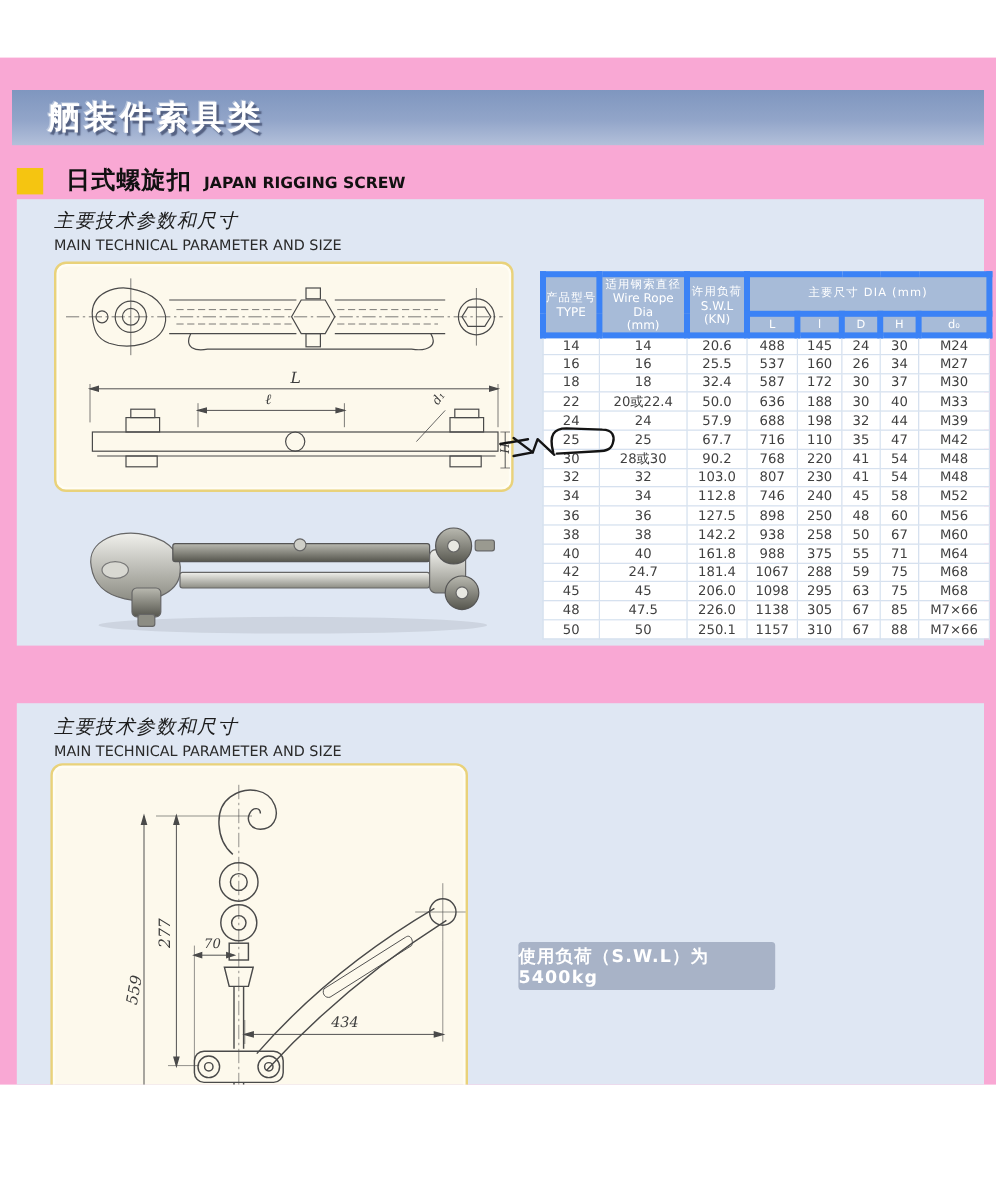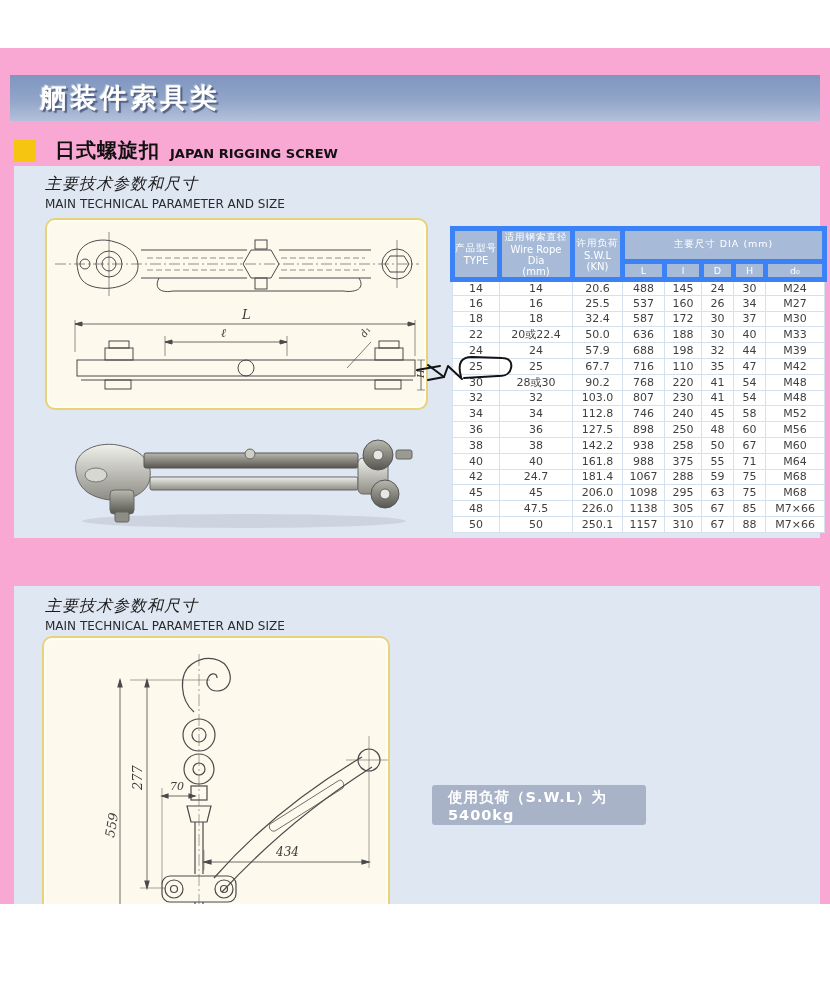--- a/index.html
+++ b/index.html
@@ -65,21 +65,21 @@
   }
   tr.hrow1 th { height:30px; }
   tr.hrow2 th { height:17px; font-size:9.5px; }
 
   
   .scribble { position:absolute; left:414px; top:300px; width:102px; height:46px; z-index:5; }
 
   
   .swl-note {
     position:absolute; left:432px; top:737px; width:214px; height:40px;
-    background:#a8b3c7; border-radius:3px; display:flex; align-items:center; justify-content:center;padding-left:16px;
+    background:#a8b3c7; border-radius:3px; display:flex; align-items:center; justify-content:center;
   }
   .swl-note span { color:#ffffff; font-size:14.5px; font-weight:bold; letter-spacing:1px; }
 
   .dim-label { font-family:"DejaVu Serif","Liberation Serif",serif; font-style:italic; fill:#3c3c3c; }
 </style>
 </head>
 <body>
 
 <div class="page">
 

